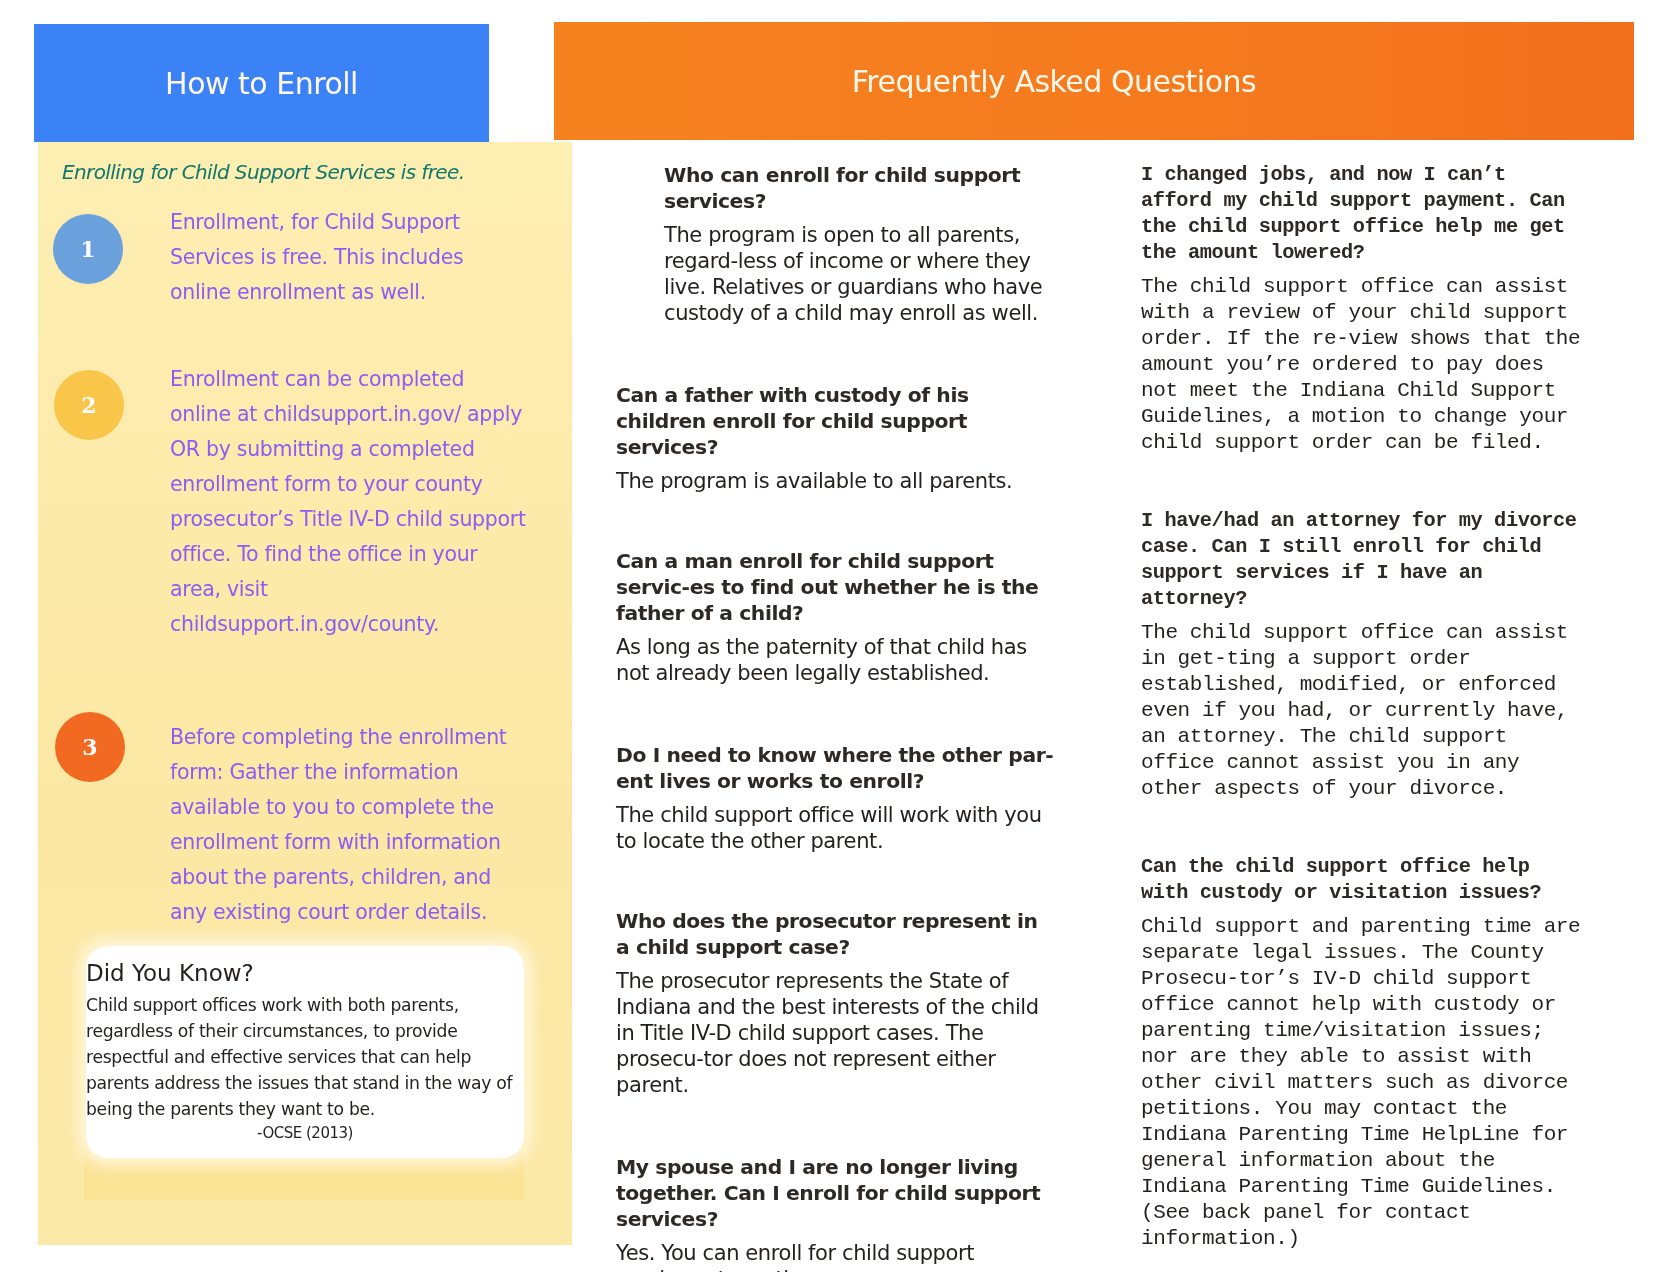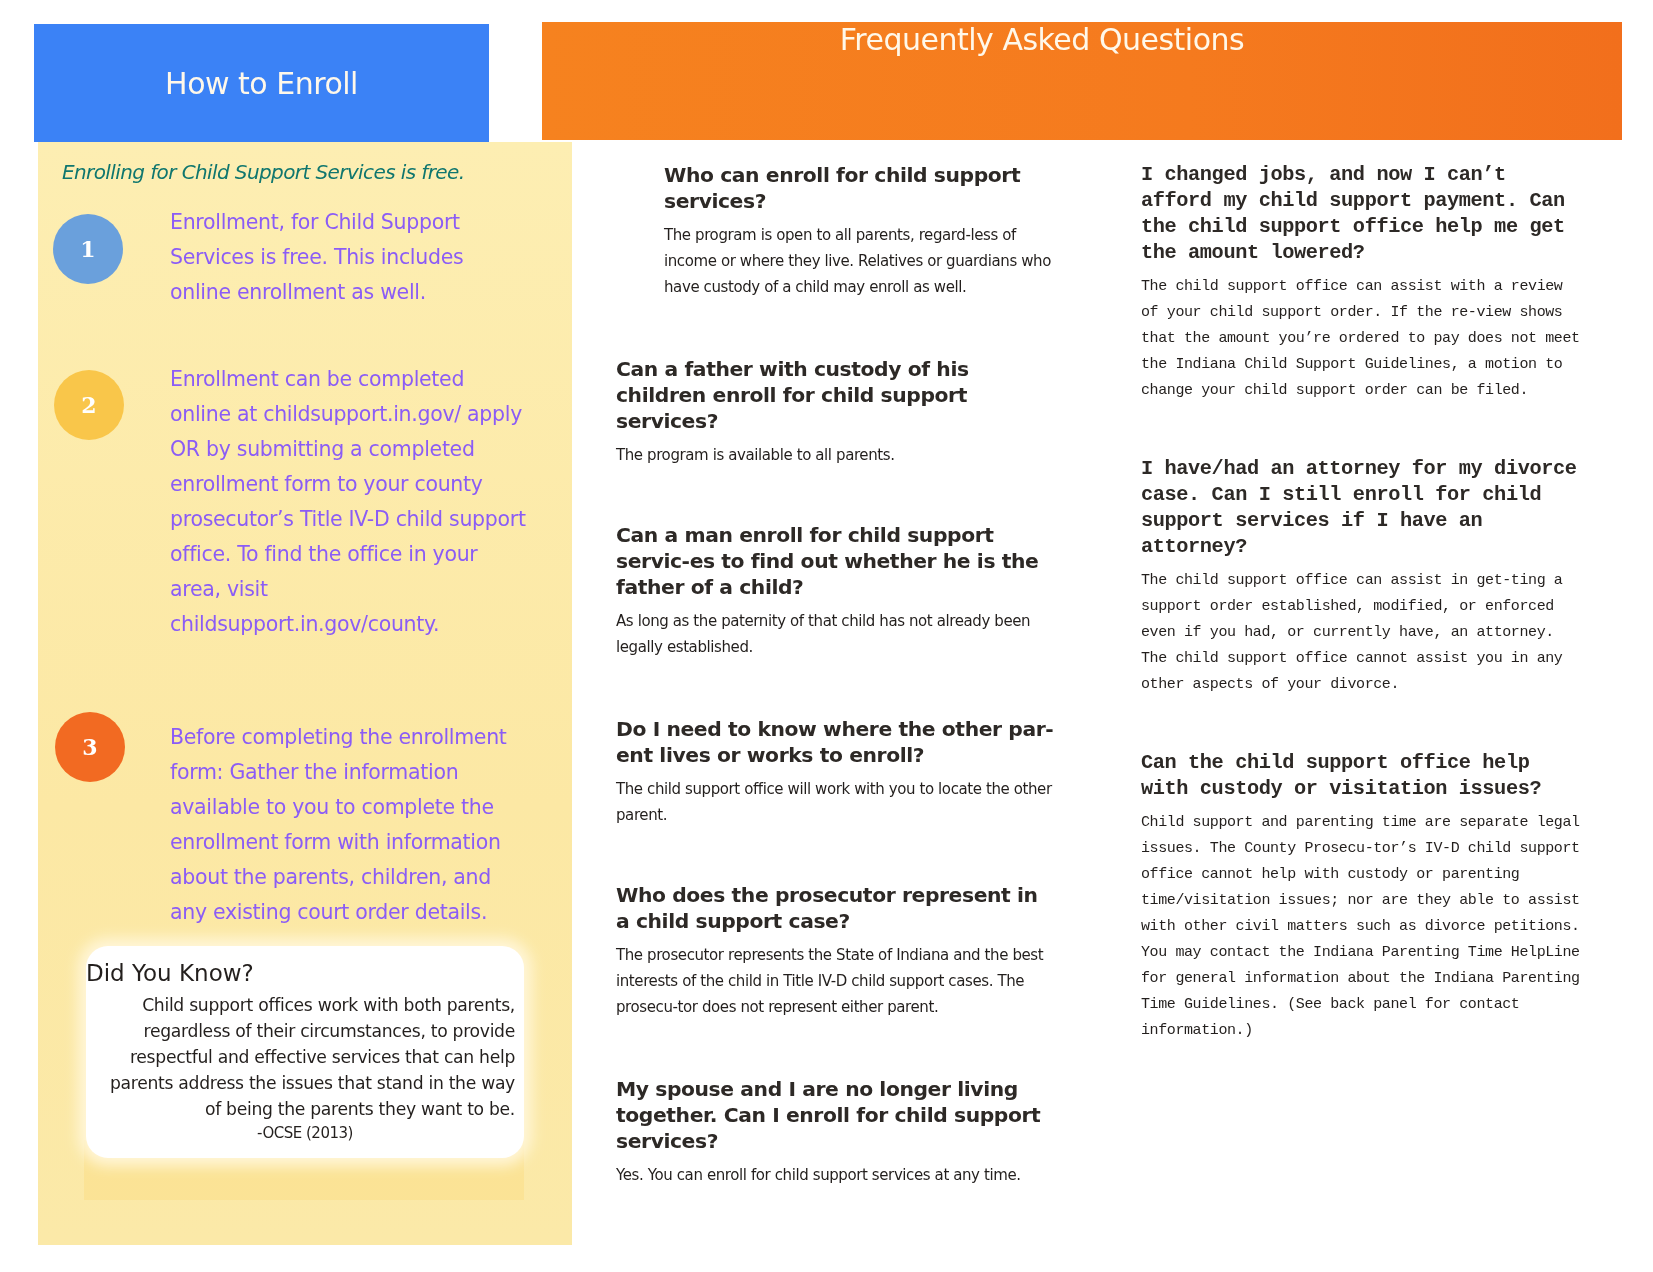--- a/index.html
+++ b/index.html
@@ -1,43 +1,43 @@
 <!DOCTYPE html>
 <html><head>
 <meta charset="utf-8">
 <style>
   html, body { margin:0; padding:0; background:#ffffff; }
   body { width:1653px; height:1272px; position:relative; overflow:hidden;
          font-family:"DejaVu Sans", sans-serif; color:#2a2624; }
   .hdr-left { position:absolute; left:34px; top:24px; width:455px; height:118px;
               background:#3b82f6; display:flex; align-items:center; justify-content:center;text-align:right; }
-  .hdr-right { position:absolute; left:542px; top:22px; width:1080px; height:118px;
+  .hdr-right { position:absolute; left:554px; top:22px; width:1080px; height:118px;
                background:linear-gradient(90deg,#f6821f 0%, #f57a1e 60%, #f26f1c 100%);
-               display:flex; justify-content:center; }
+               display:flex; align-items:center; justify-content:center; }
   .hdr-title { color:#fff8ea; font-family:"DejaVu Sans", sans-serif; font-size:30px; letter-spacing:-0.5px; }
   .hdr-right .hdr-title { margin-left:-80px; }
   .left-panel { position:absolute; left:38px; top:142px; width:534px; height:1103px;
                 background:linear-gradient(180deg,#fdeeb2 0%, #fce8a4 60%, #fbe9a8 100%); }
   .intro { position:absolute; left:62px; top:160px; font-family:"DejaVu Sans", sans-serif;
            font-style:italic; font-size:20px; color:#0f766e; letter-spacing:-0.6px; }
   .step-circle { position:absolute; width:70px; height:70px; border-radius:50%;
                  display:flex; align-items:center; justify-content:center;
                  color:#fff; font-family:"DejaVu Serif", serif; font-weight:bold; font-size:22px; }
   .step-text { position:absolute; left:170px; width:360px; font-size:20.5px; line-height:35px;
                color:#8b5cf6; letter-spacing:-0.3px; }
   .dyk { position:absolute; left:86px; top:946px; width:438px; height:212px;
          background:#ffffff; border-radius:22px; box-shadow:0 0 14px 8px #fff6d8; }
   .dyk-shadow { position:absolute; left:84px; top:1140px; width:440px; height:60px; background:#fbdf86; opacity:0.55; }
   .dyk-title { font-size:23px; margin-top:14px; color:#231f1d; }
-  .dyk-body { text-align:right; font-size:17.2px; line-height:26px; margin-top:6px; padding:0 9px; color:#231f1d; letter-spacing:-0.3px; }
+  .dyk-body { text-align:left; font-size:17.2px; line-height:26px; margin-top:6px; padding:0 0; color:#231f1d; letter-spacing:-0.3px; }
   .dyk-cite { text-align:center; font-size:15px; margin-top:2px; color:#231f1d; letter-spacing:-0.5px; }
   .faq-col { position:absolute; top:162px; }
   .faq-item { margin-bottom:0; }
   .q { font-weight:bold; font-size:20.3px; line-height:26px; color:#2d2926; letter-spacing:-0.4px; }
-  .a { font-size:15px; line-height:26px; margin-top:8px; color:#231f1d; letter-spacing:-0.4px; }
+  .a { font-size:21px; line-height:26px; margin-top:8px; color:#231f1d; letter-spacing:-0.4px; }
 </style>
 </head>
 <body>
 
 <div class="left-panel"></div>
 
 <div class="hdr-left">
   <span class="hdr-title">How to Enroll</span>
 </div>
 <div class="hdr-right">

